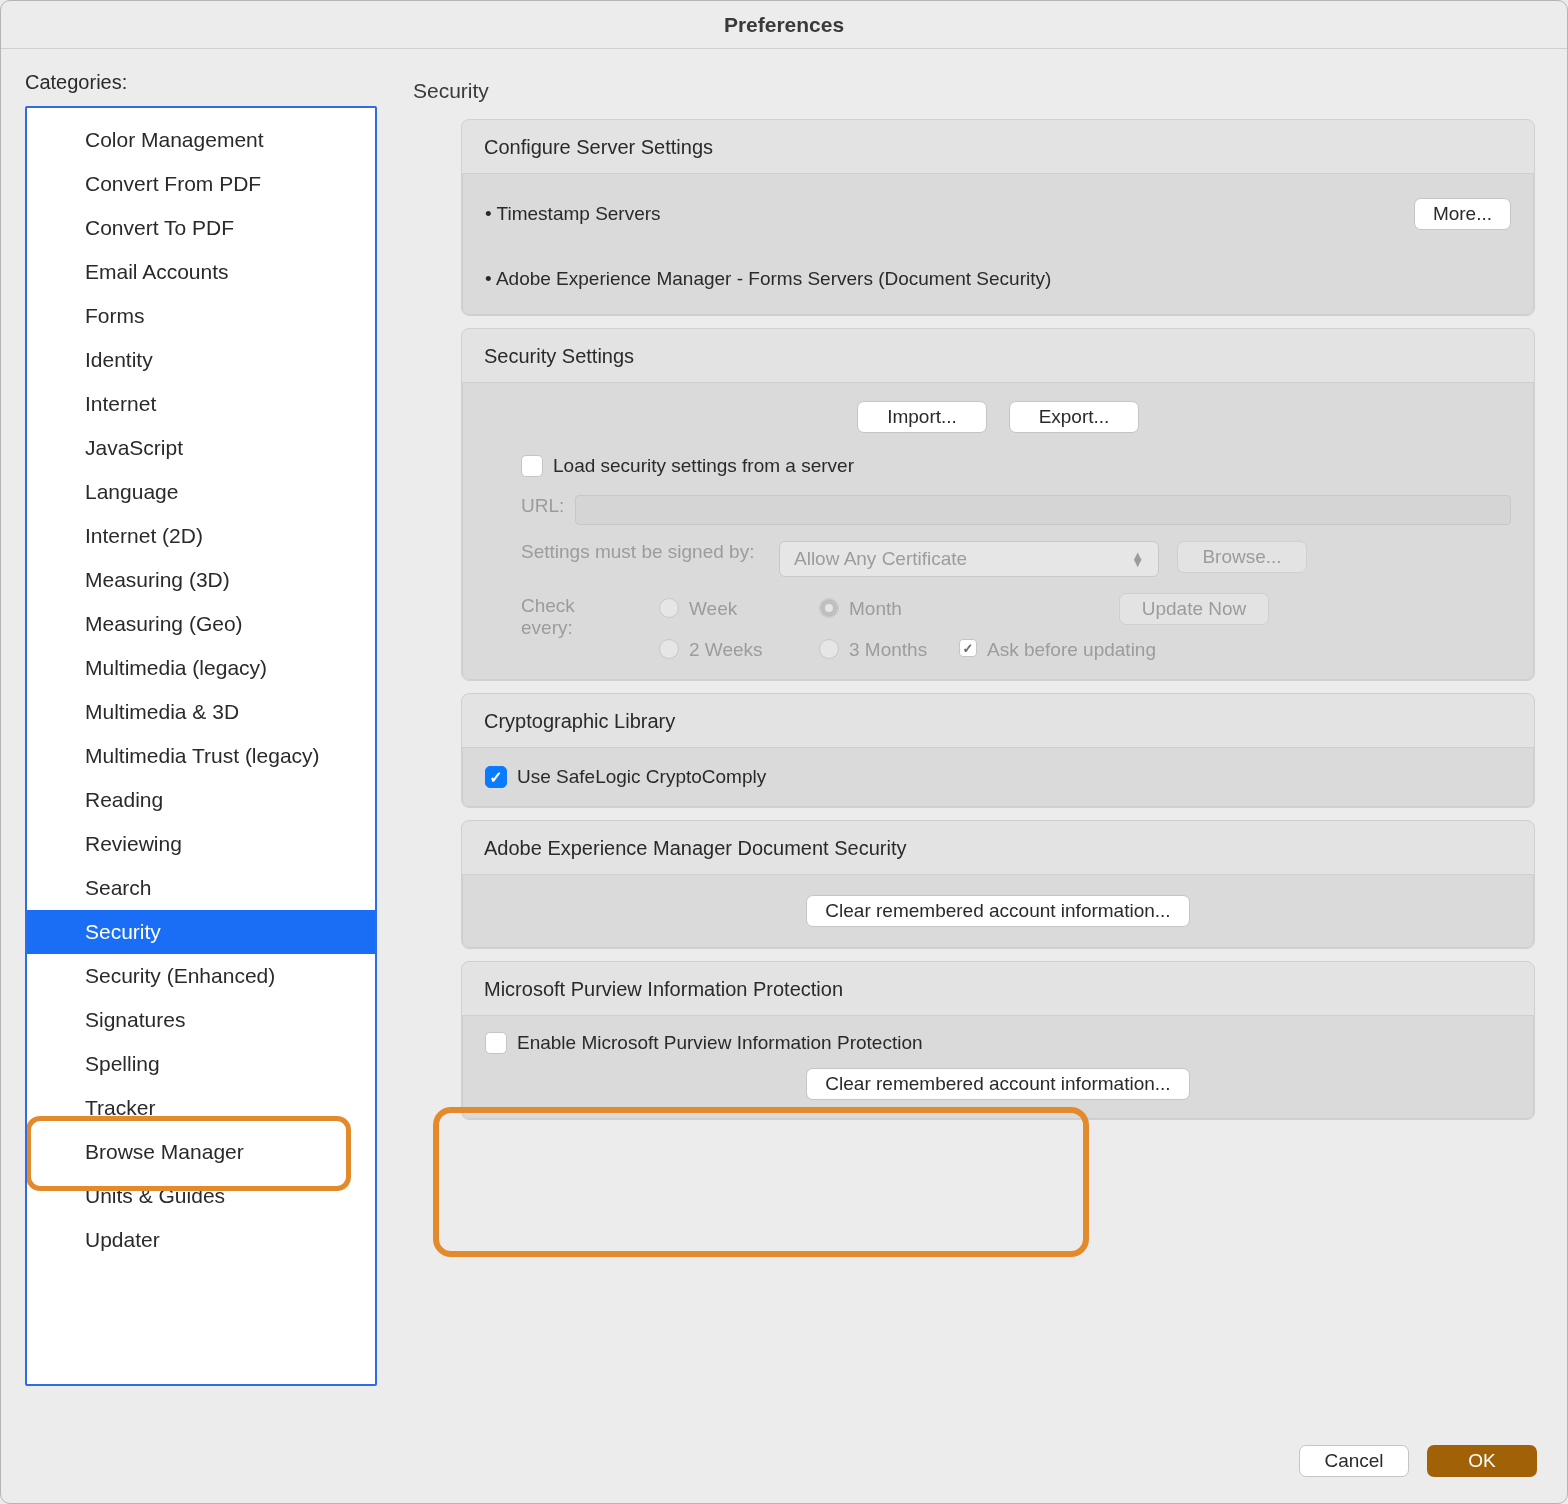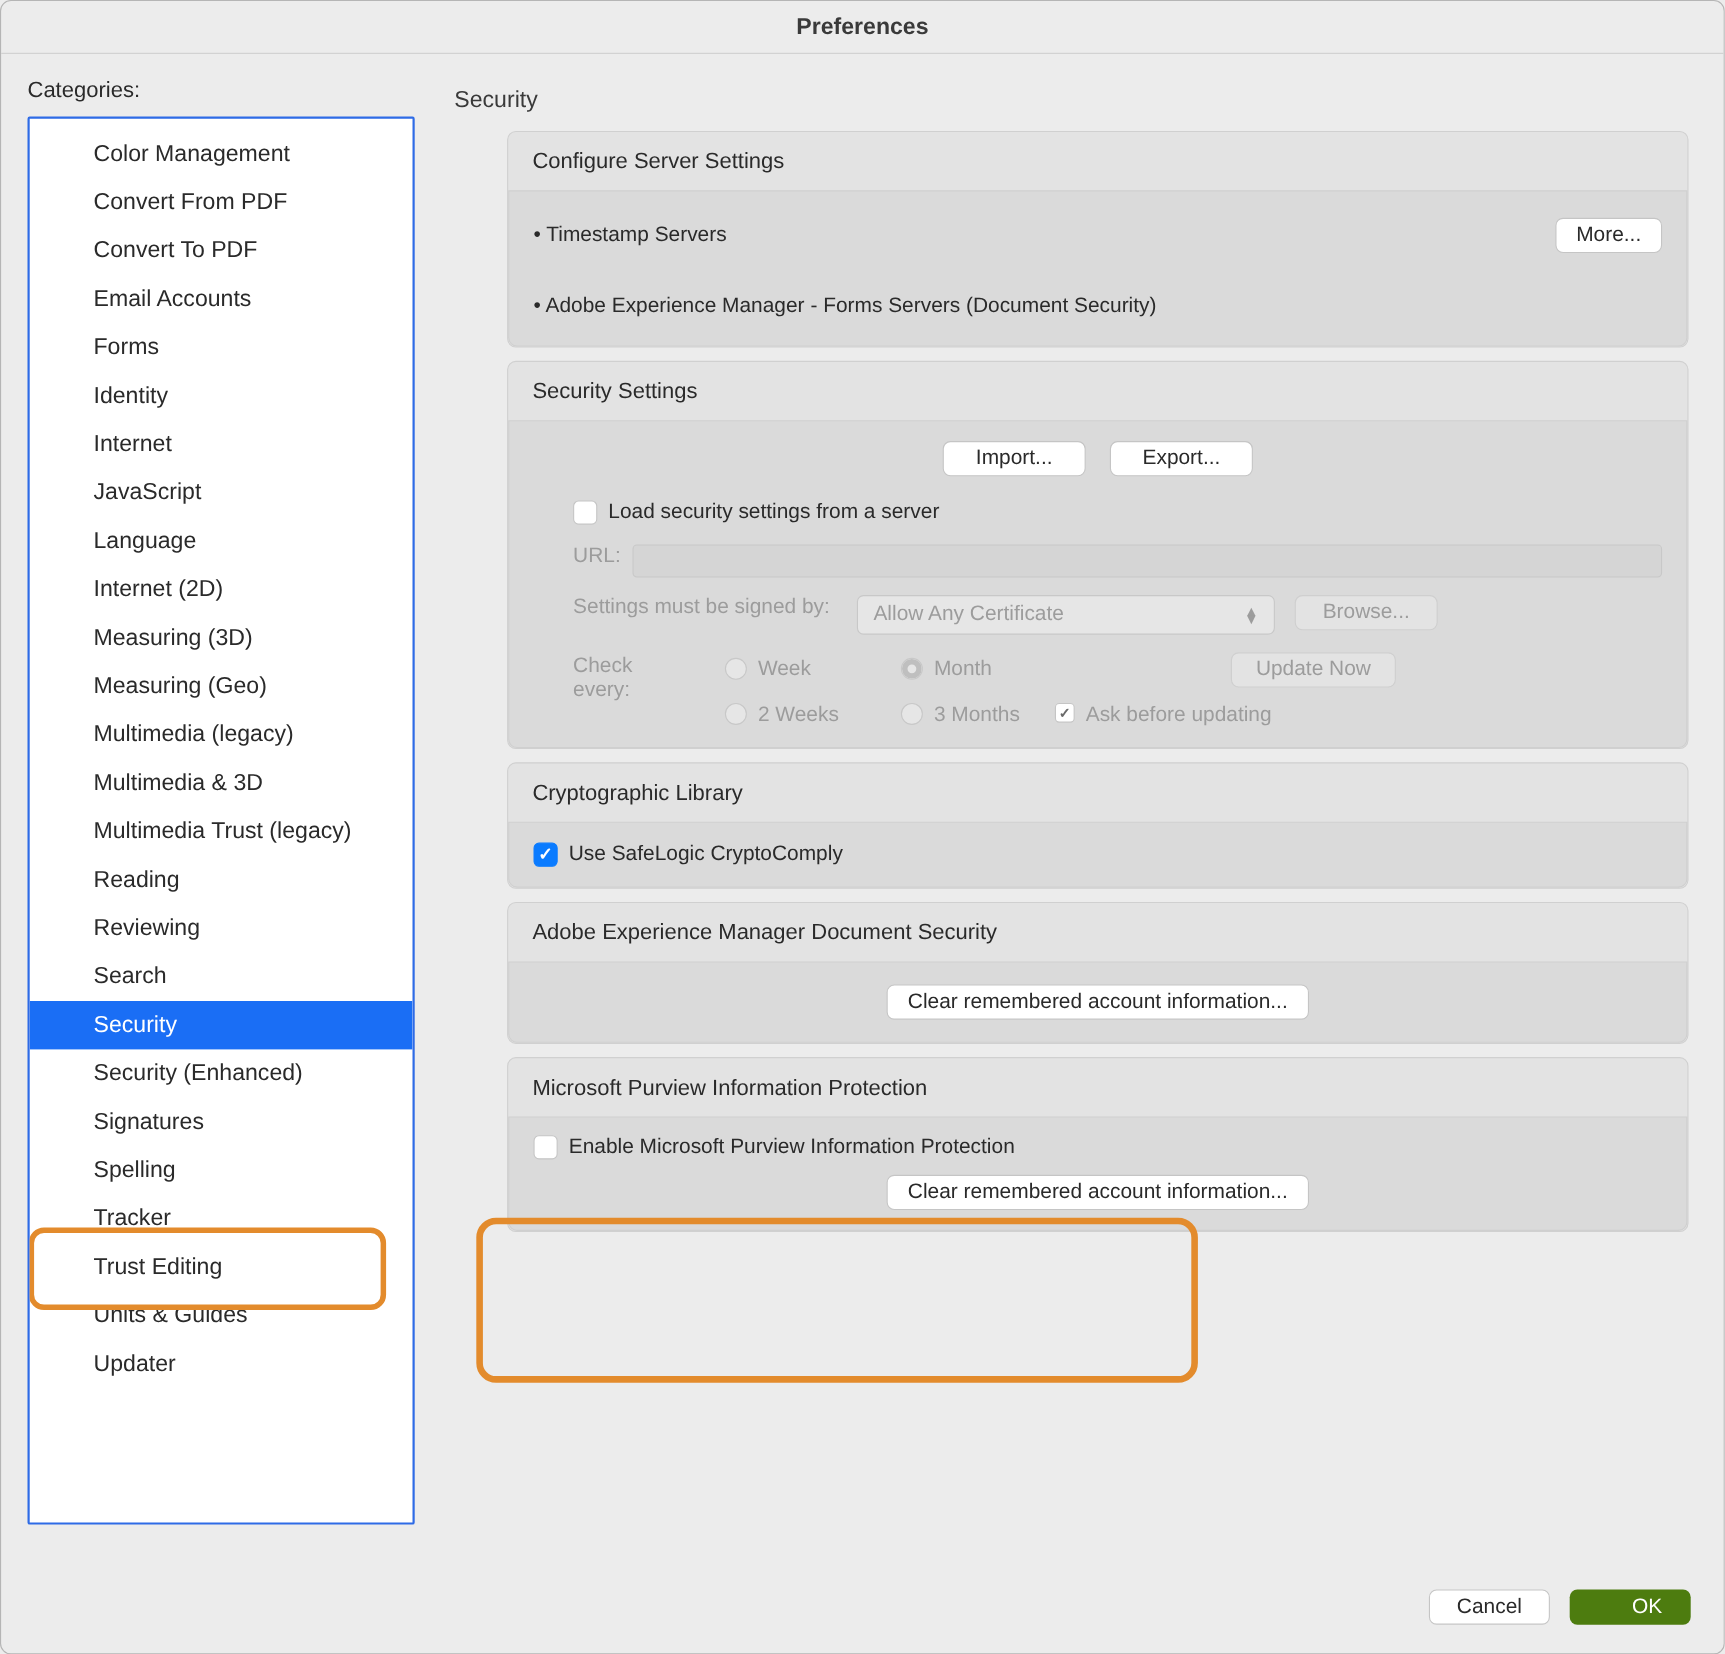--- a/index.html
+++ b/index.html
@@ -112,26 +112,25 @@
     font-size: 19px;
     color: #2a2a2a;
     cursor: default;
   }
   .btn.disabled {
     background: #e3e3e3;
     color: #9c9c9c;
     border-color: #cfcfcf;
   }
   .btn.primary {
-    background: #4d7c0f;
+    background: #a16207;
     color: #ffffff;
     border: none;
     font-weight: 500;
     padding: 5px 26px;
-    text-align: right;
   }
   .row { display: flex; align-items: flex-start; gap: 10px; }
   .row-top { justify-content: center; gap: 22px; margin-bottom: 22px; }
   .cb {
     width: 22px; height: 22px;
     border-radius: 5px;
     background: #ffffff;
     border: 1px solid #c5c5c5;
     display: inline-flex;
     align-items: center; justify-content: center;
@@ -233,21 +232,21 @@
             <div class="cat">Multimedia &amp; 3D</div>
             <div class="cat">Multimedia Trust (legacy)</div>
             <div class="cat">Reading</div>
             <div class="cat">Reviewing</div>
             <div class="cat">Search</div>
             <div class="cat selected">Security</div>
             <div class="cat">Security (Enhanced)</div>
             <div class="cat">Signatures</div>
             <div class="cat">Spelling</div>
             <div class="cat">Tracker</div>
-            <div class="cat">Trust Editing</div>
+            <div class="cat">Browse Manager</div>
             <div class="cat">Units &amp; Guides</div>
             <div class="cat">Updater</div>
           </div>
         <div class="highlight-cat"></div>
       </div>
     </div>
 
     <div class="main">
       <div class="main-heading">Security</div>
 

